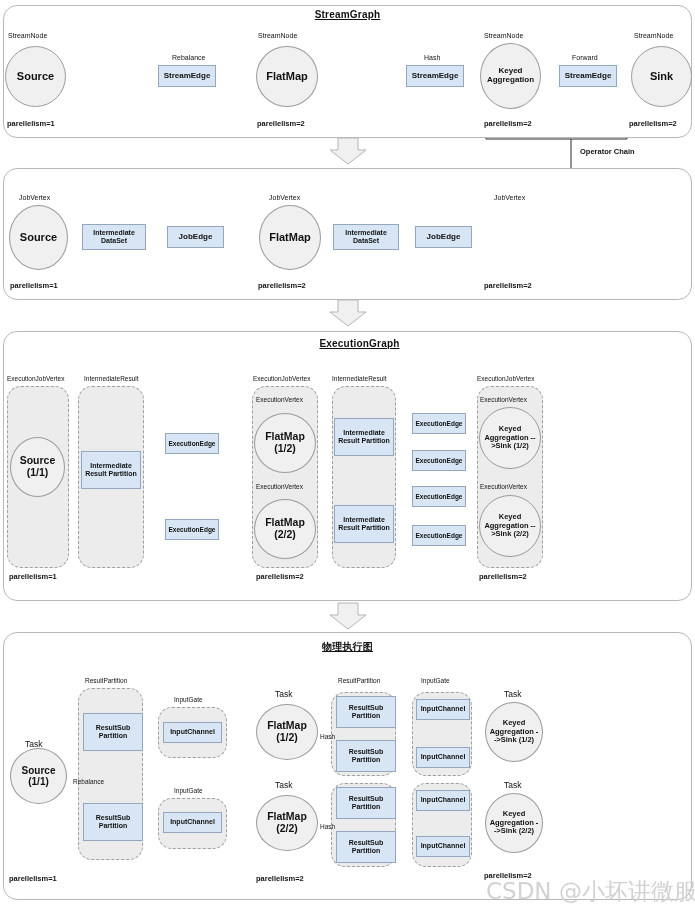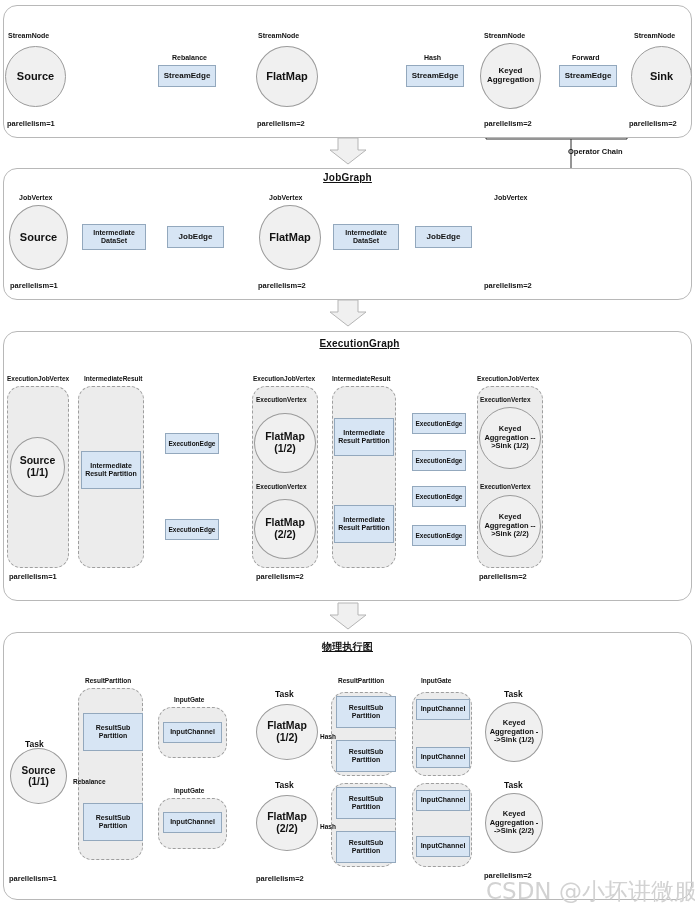--- a/index.html
+++ b/index.html
@@ -62,21 +62,21 @@
     background:#ececec;
     border:1px dashed #9e9e9e;
     border-radius:14px;
     box-sizing:border-box;
   }
 
   
   .lbl{
     position:absolute;
     font-size:7px;
-    font-weight:bold;
+    font-weight:normal;
     color:#111;
     white-space:nowrap;
   }
   .lbl.sm{font-size:6.5px;}
   .plbl{
     position:absolute;
     font-size:7.5px;
     font-weight:bold;
     color:#111;
     white-space:nowrap;
@@ -187,20 +187,21 @@
 
       <line x1="470" y1="709" x2="485" y2="729" marker-end="url(#ah2)"></line>
       <line x1="470" y1="757" x2="485" y2="736" marker-end="url(#ah2)"></line>
       <line x1="470" y1="800" x2="485" y2="822" marker-end="url(#ah2)"></line>
       <line x1="470" y1="846" x2="485" y2="828" marker-end="url(#ah2)"></line>
     </g>
   </svg>
 
   <div class="panel" style="left:3px;top:5px;width:689px;height:133px;">
   </div>
+  <div class="panel-title" style="left:3px;top:9px;width:689px;">StreamGraph</div>
 
   <div class="lbl" style="left:8px;top:32px;">StreamNode</div>
   <div class="lbl" style="left:258px;top:32px;">StreamNode</div>
   <div class="lbl" style="left:484px;top:32px;">StreamNode</div>
   <div class="lbl" style="left:634px;top:32px;">StreamNode</div>
 
   <div class="circle" style="left:5px;top:46px;width:61px;height:61px;font-size:11px;">Source</div>
   <div class="circle" style="left:256px;top:46px;width:62px;height:61px;font-size:11px;">FlatMap</div>
   <div class="circle" style="left:631px;top:46px;width:61px;height:61px;font-size:11px;">Sink</div>
   <div class="circle" style="left:480px;top:43px;width:61px;height:66px;font-size:8px;padding:0 4px;">Keyed Aggregation</div>
@@ -212,24 +213,23 @@
   <div class="bbox" style="left:406px;top:65px;width:58px;height:22px;font-size:8px;">StreamEdge</div>
 
   <div class="lbl" style="left:572px;top:54px;">Forward</div>
   <div class="bbox" style="left:559px;top:65px;width:58px;height:22px;font-size:8px;">StreamEdge</div>
 
   <div class="plbl" style="left:7px;top:119px;">parellelism=1</div>
   <div class="plbl" style="left:257px;top:119px;">parellelism=2</div>
   <div class="plbl" style="left:484px;top:119px;">parellelism=2</div>
   <div class="plbl" style="left:629px;top:119px;">parellelism=2</div>
 
-  <div class="plbl" style="left:568px;top:147px;">Operator Chain</div>
+  <div class="plbl" style="left:580px;top:147px;">Operator Chain</div>
 
   <div class="panel" style="left:3px;top:168px;width:689px;height:132px;"></div>
-  <div class="panel-title" style="left:3px;top:172px;width:689px;">JobGraph</div>
 
   <div class="lbl" style="left:19px;top:194px;">JobVertex</div>
   <div class="lbl" style="left:269px;top:194px;">JobVertex</div>
   <div class="lbl" style="left:494px;top:194px;">JobVertex</div>
 
   <div class="circle" style="left:9px;top:205px;width:59px;height:65px;font-size:11px;">Source</div>
   <div class="circle" style="left:259px;top:205px;width:62px;height:65px;font-size:11px;">FlatMap</div>
 
   <div class="bbox" style="left:82px;top:224px;width:64px;height:26px;font-size:7px;padding:0 2px;">Intermediate DataSet</div>
   <div class="bbox" style="left:167px;top:226px;width:57px;height:22px;font-size:8px;">JobEdge</div>

